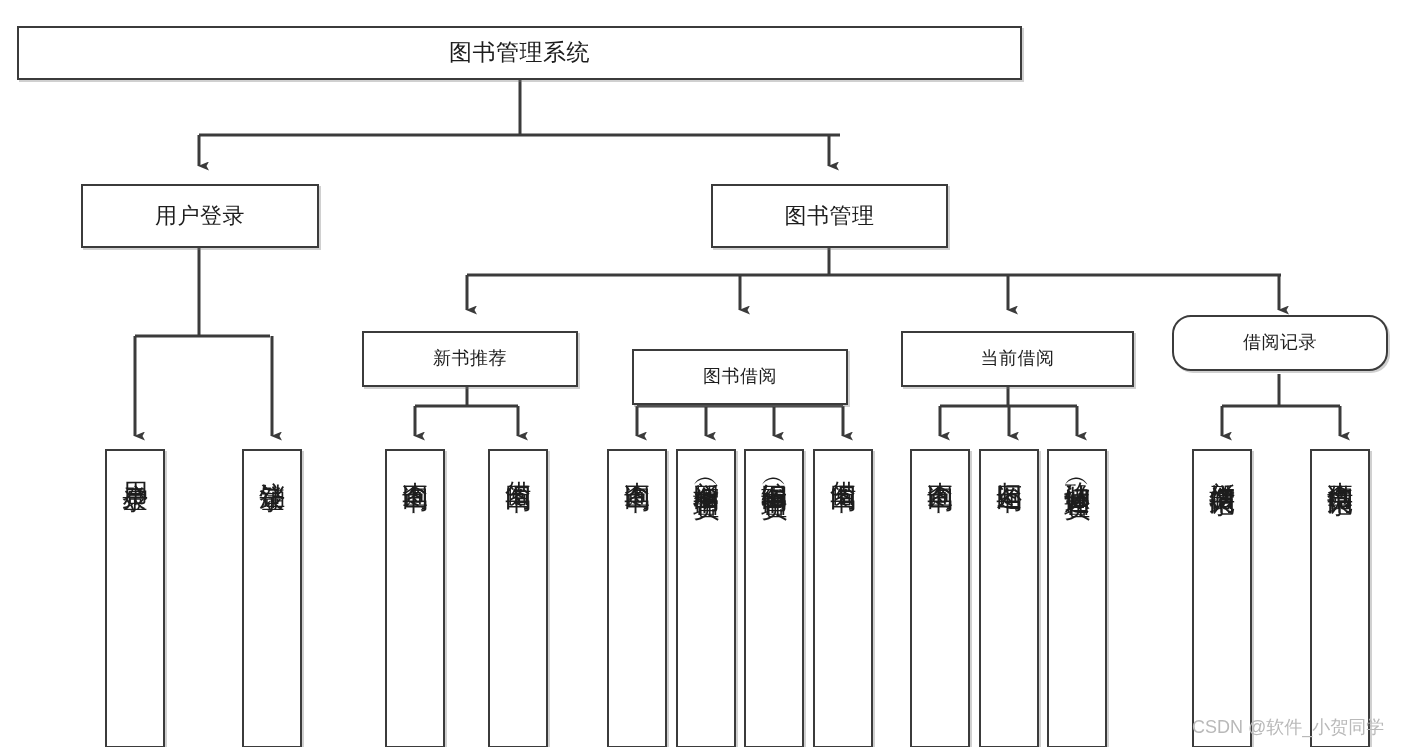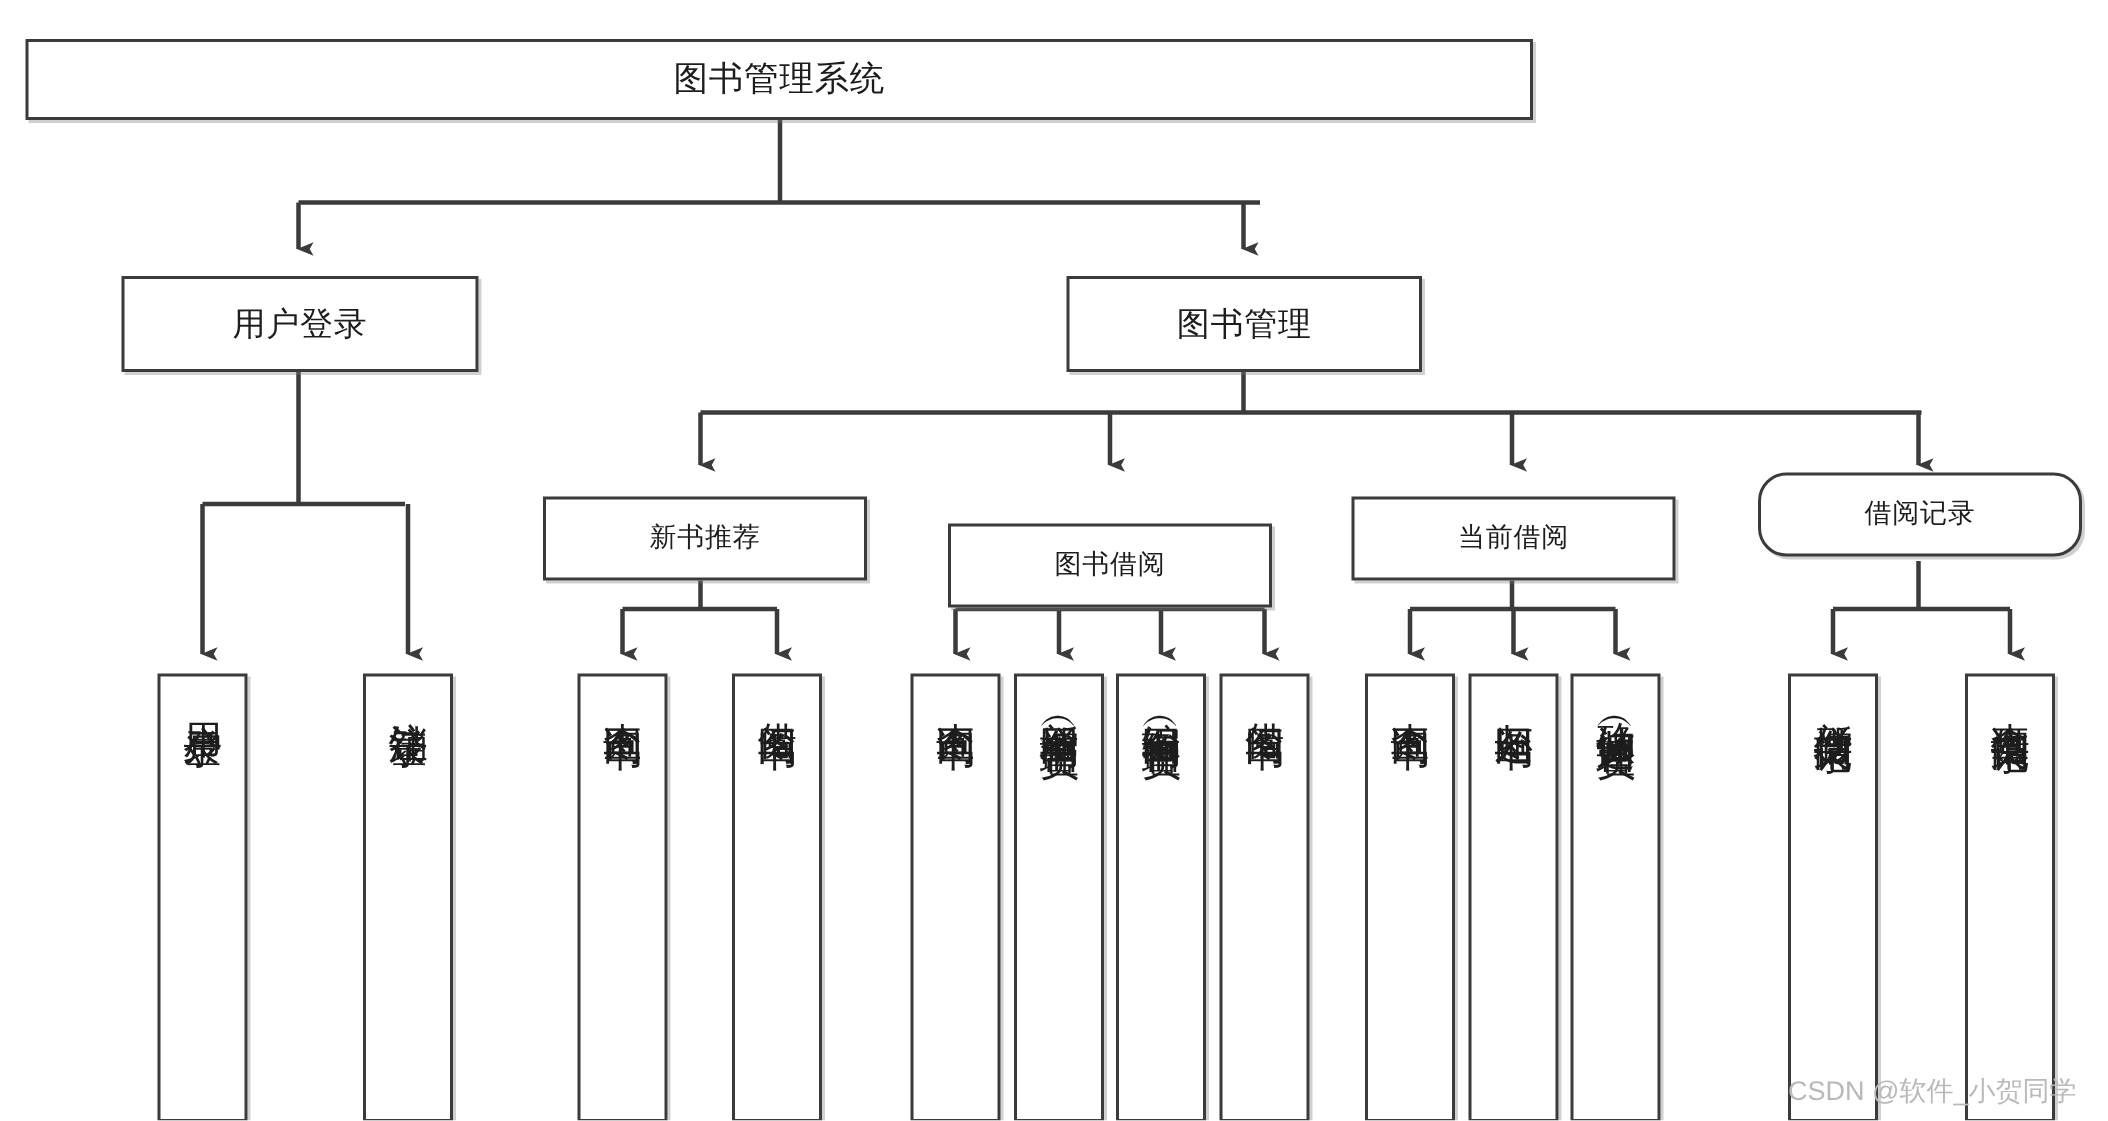--- a/index.html
+++ b/index.html
@@ -131,21 +131,21 @@
   <div class="node-box node-l2" style="left:711px; top:171px; width:237px; height:64px;">
     <span class="node-label">图书管理</span>
   </div>
 
   <div class="node-box node-l3" style="left:362px; top:318px; width:216px; height:56px;">
     <span class="node-label">新书推荐</span>
   </div>
   <div class="node-box node-l3" style="left:632px; top:336px; width:216px; height:56px;">
     <span class="node-label">图书借阅</span>
   </div>
-  <div class="node-box node-l3" style="left:901px; top:318px; width:216px; height:56px;">
+  <div class="node-box node-l3" style="left:901px; top:318px; width:233px; height:56px;">
     <span class="node-label">当前借阅</span>
   </div>
   <div class="node-box node-l3" style="left:1172px; top:302px; width:216px; height:56px;border-radius:19px;">
     <span class="node-label">借阅记录</span>
   </div>
 
   <div class="node-box node-leaf" style="left:105px; top:436px; width:60px; height:299px;">
     <span class="node-label">用户登录</span>
   </div>
   <div class="node-box node-leaf" style="left:242px; top:436px; width:60px; height:299px;">

